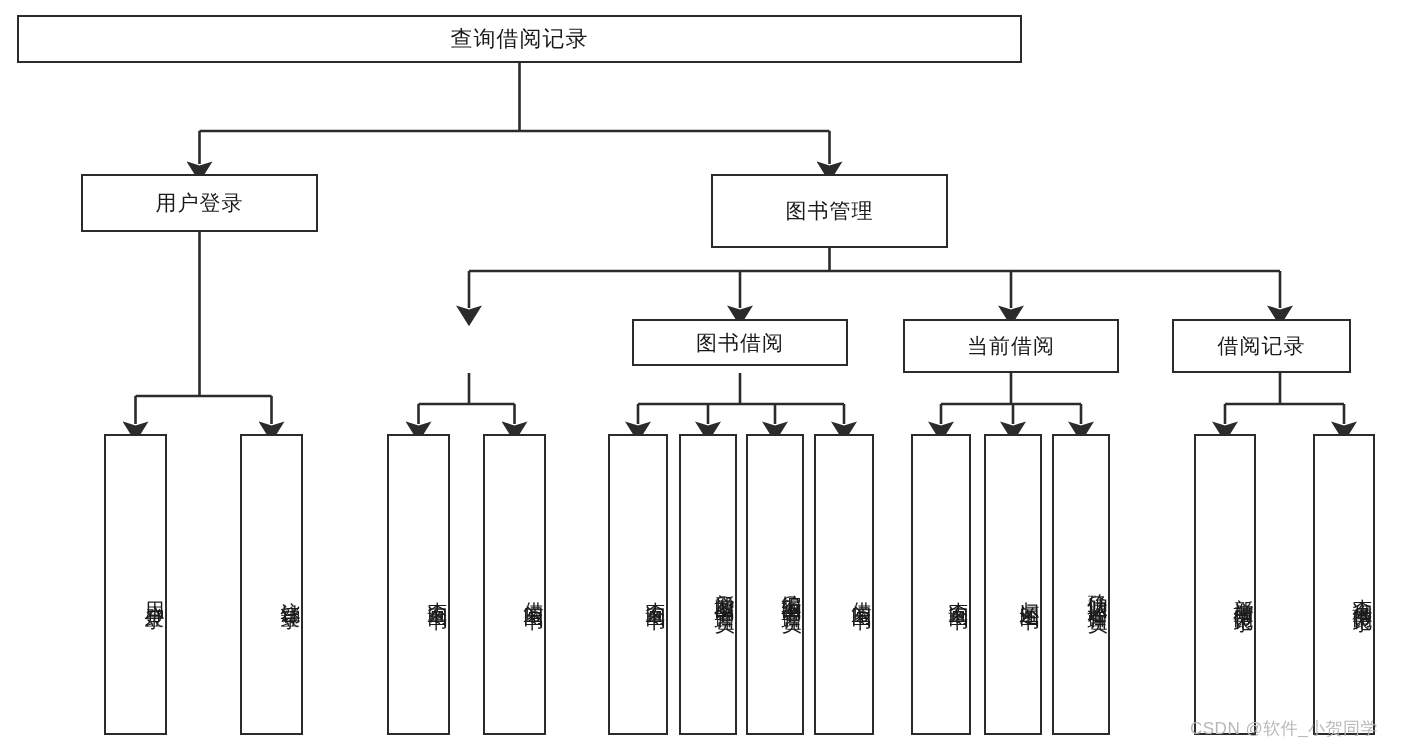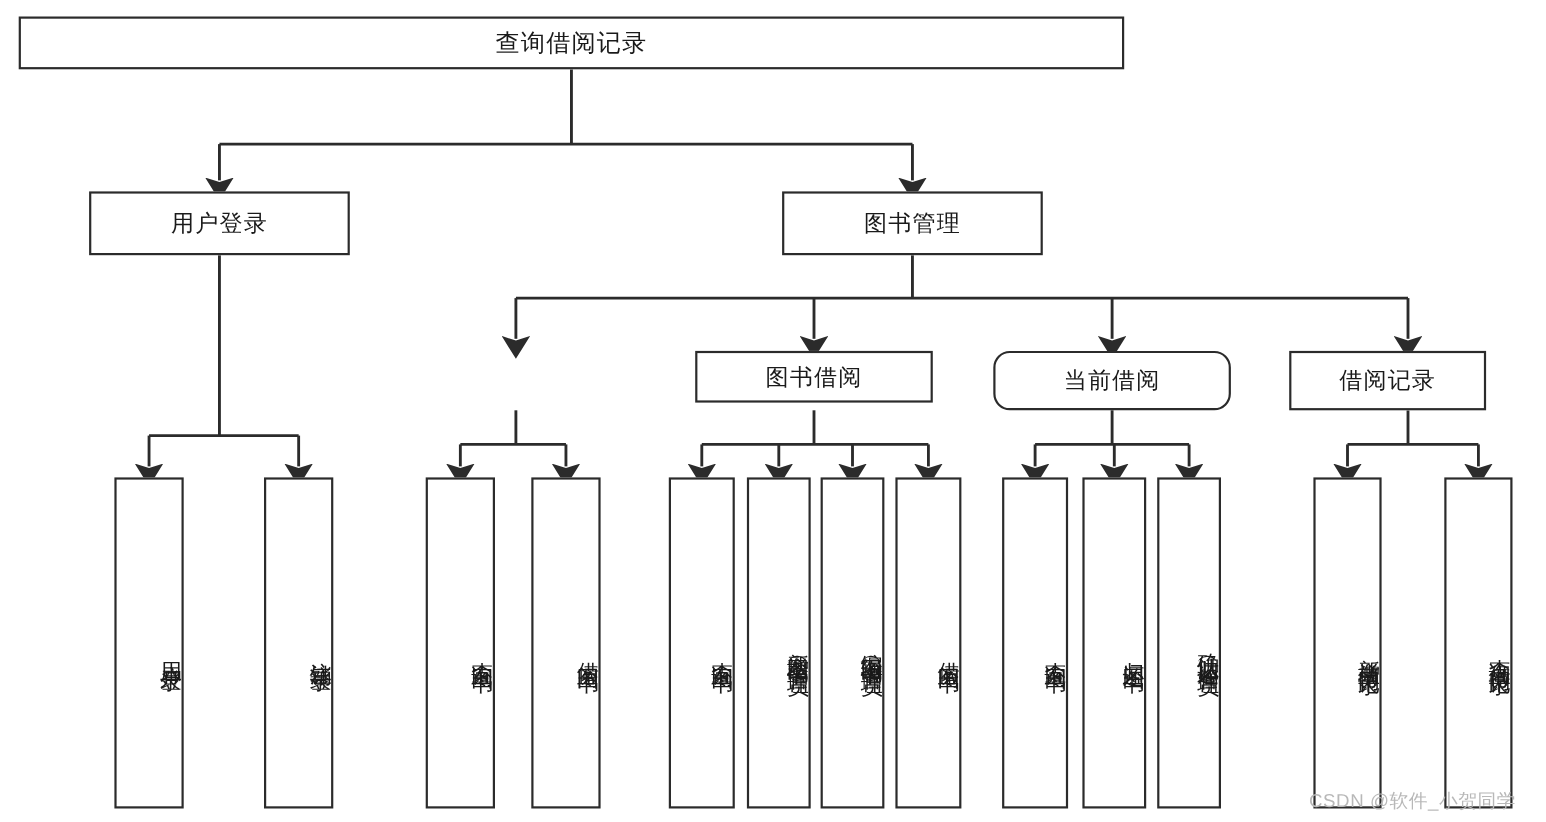--- a/index.html
+++ b/index.html
@@ -115,24 +115,24 @@
       <path d="M1280,373 L1280,404"></path>
       <path d="M1225,404 L1344,404"></path>
       <path d="M1225,404 L1225,424" marker-end="url(#arrow)"></path>
       <path d="M1344,404 L1344,424" marker-end="url(#arrow)"></path>
     </g>
   </svg>
 
   <div class="node horiz root" style="left:17px; top:15px; width:1005px; height:48px;">查询借阅记录</div>
 
   <div class="node horiz" style="left:81px; top:174px; width:237px; height:58px;">用户登录</div>
-  <div class="node horiz" style="left:711px; top:174px; width:237px; height:58px;">图书管理</div>
+  <div class="node horiz" style="left:711px; top:174px; width:237px; height:74px;">图书管理</div>
 
   <div class="node horiz" style="left:632px; top:319px; width:216px; height:47px;">图书借阅</div>
-  <div class="node horiz" style="left:903px; top:319px; width:216px; height:54px;border-radius:15px;">当前借阅</div>
+  <div class="node horiz" style="left:903px; top:319px; width:216px; height:54px;">当前借阅</div>
   <div class="node horiz" style="left:1172px; top:319px; width:179px; height:54px;">借阅记录</div>
 
   <div class="node vert" style="left:104px; top:434px; width:63px; height:301px;">用户登录</div>
   <div class="node vert" style="left:240px; top:434px; width:63px; height:301px;">注销登录</div>
   <div class="node vert" style="left:387px; top:434px; width:63px; height:301px;">查询图书</div>
   <div class="node vert" style="left:483px; top:434px; width:63px; height:301px;">借阅图书</div>
   <div class="node vert" style="left:608px; top:434px; width:60px; height:301px;">查询图书</div>
   <div class="node vert" style="left:679px; top:434px; width:58px; height:301px;">新增图书（管理员）</div>
   <div class="node vert" style="left:746px; top:434px; width:58px; height:301px;">编辑图书（管理员）</div>
   <div class="node vert" style="left:814px; top:434px; width:60px; height:301px;">借阅图书</div>

